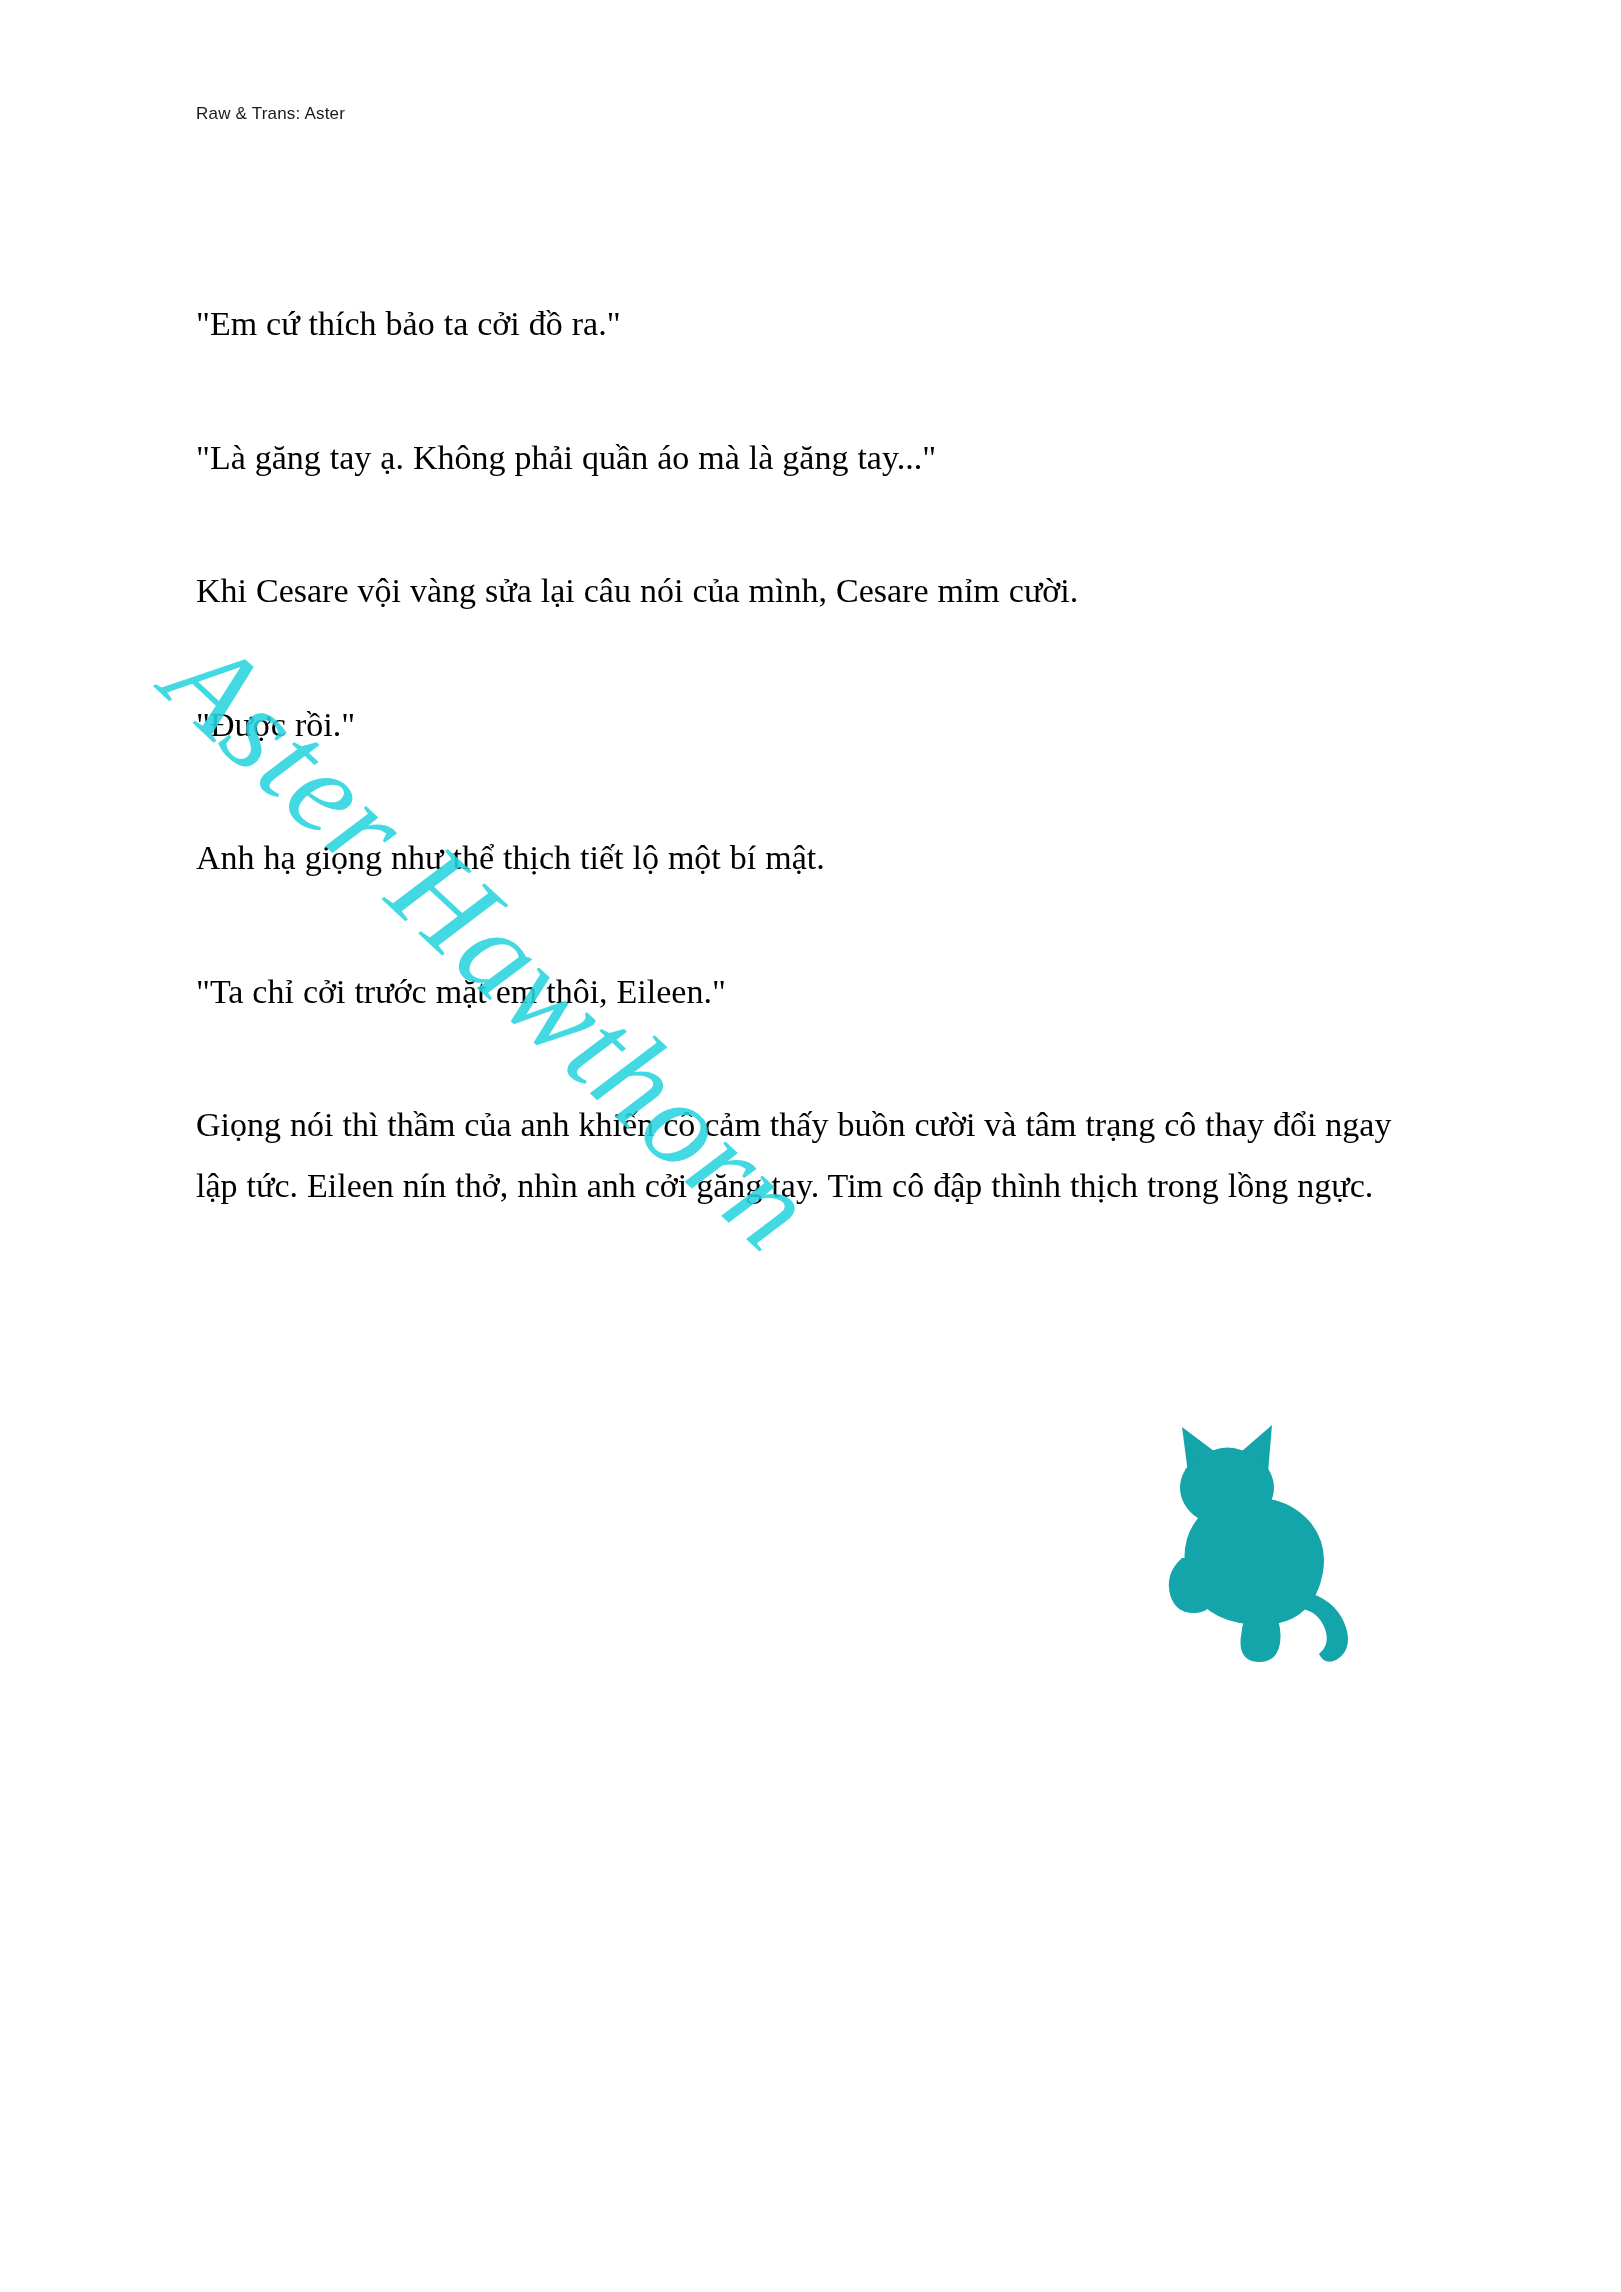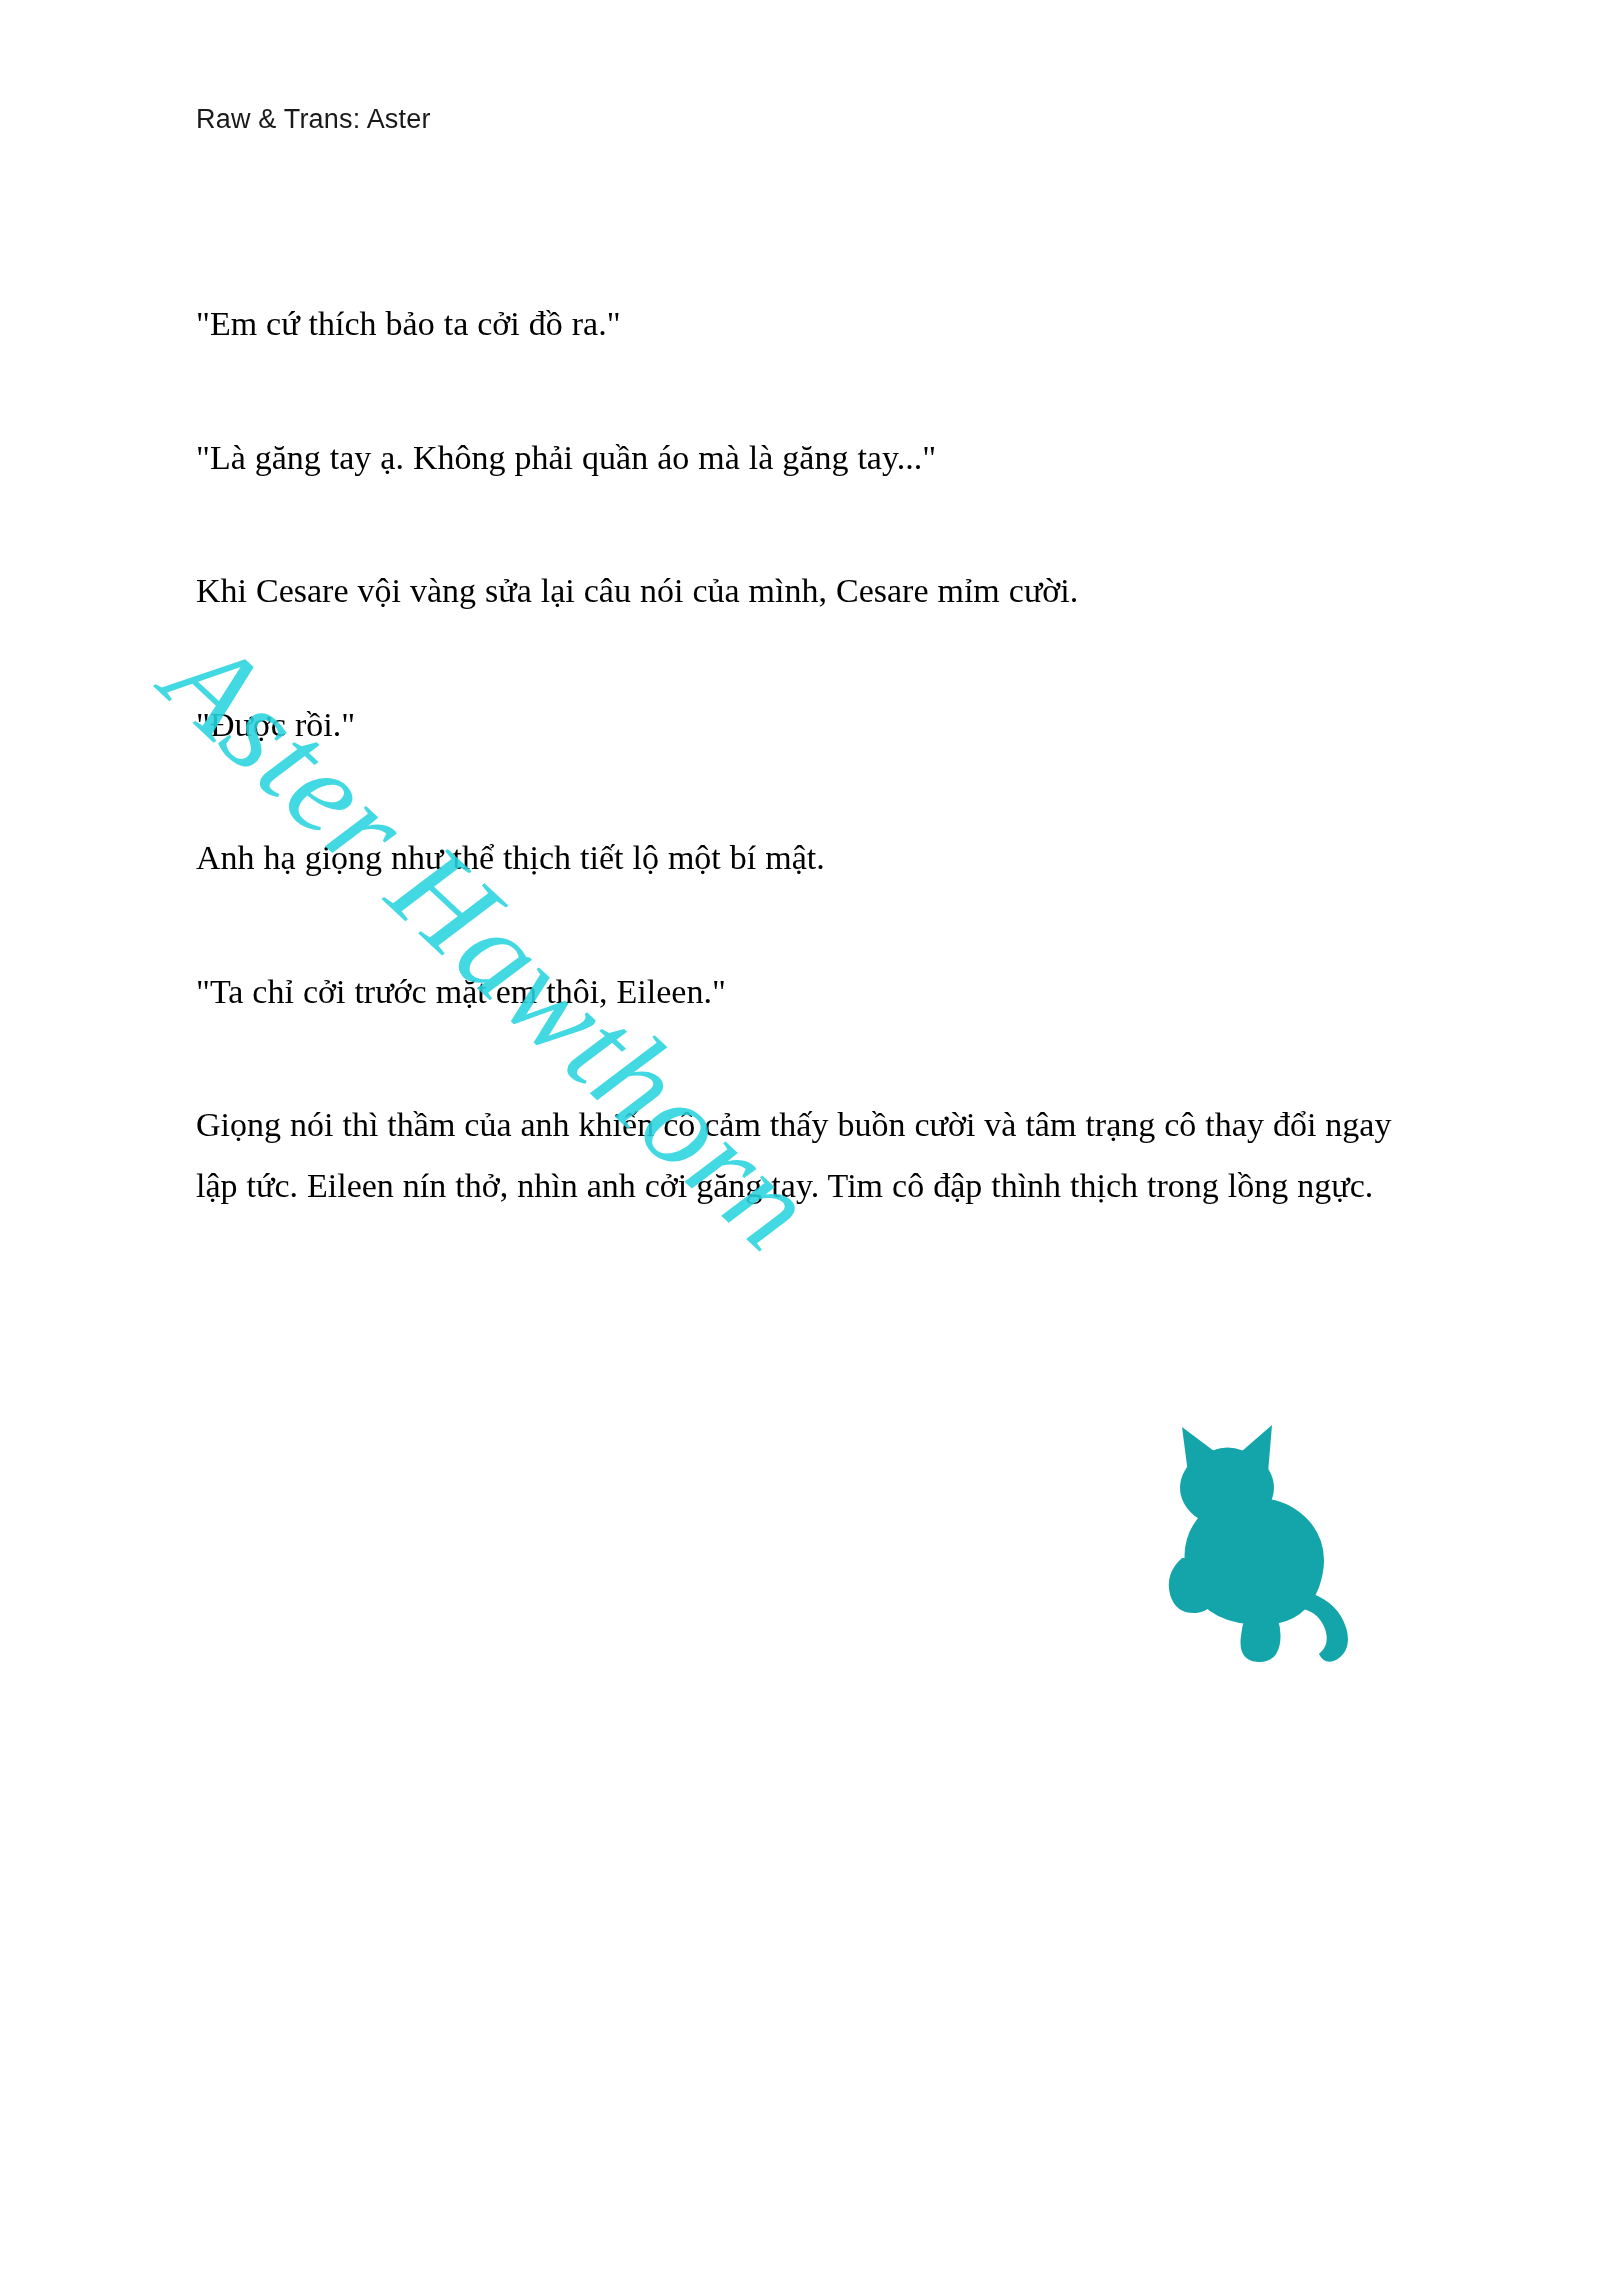--- a/index.html
+++ b/index.html
@@ -19,21 +19,21 @@
     position: absolute;
     inset: 0;
     background: #ffffff;
   }
 
   .header-credit {
     position: absolute;
     left: 196px;
     top: 104px;
     font-family: "Liberation Sans", sans-serif;
-    font-size: 27px;
+    font-size: 17px;
     color: #1a1a1a;
     letter-spacing: 0.2px;
     white-space: nowrap;
   }
 
   .content {
     position: absolute;
     left: 196px;
     top: 294px;
     width: 1235px;

